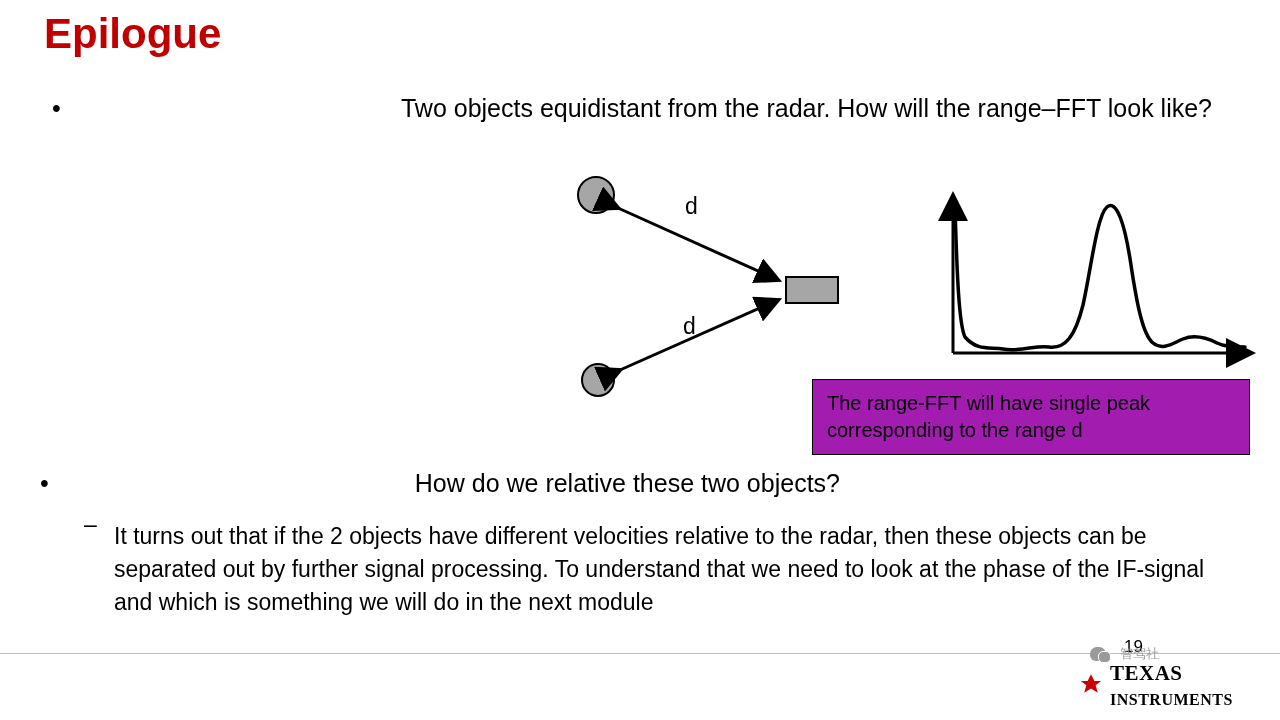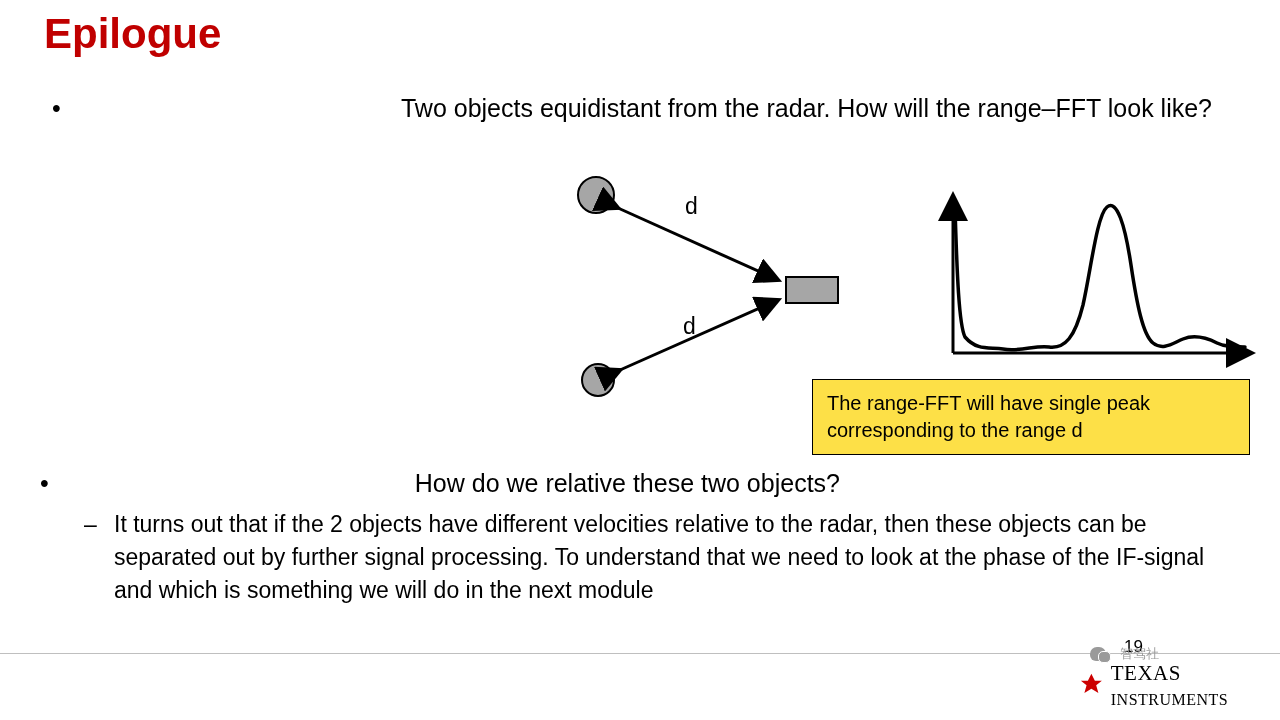--- a/index.html
+++ b/index.html
@@ -65,20 +65,21 @@
     line-height: 33px;
   }
   .subbullet .dash {
     position: absolute;
     left: 0;
     top: 0;
   }
   .subbullet .txt {
     display: block;
     margin-left: 30px;
+    margin-top: 12px;
   }
   
   .diagram {
     position: absolute;
     left: 540px;
     top: 160px;
     width: 340px;
     height: 250px;
   }
   .fftplot {
@@ -92,21 +93,21 @@
     position: absolute;
     left: 812px;
     top: 379px;
     width: 438px;
     height: 76px;
     border: 1px solid #000;
     box-sizing: border-box;
     padding: 10px 12px 0 14px;
     font-size: 20px;
     line-height: 27px;
-    background: #fde047;
+    background: #a21caf;
   }
   .dlabel {
     position: absolute;
     font-size: 23px;
   }
   #d-top { left: 685px; top: 193px; }
   #d-bot { left: 683px; top: 313px; }
   
   .footer-rule {
     position: absolute;
@@ -128,21 +129,21 @@
     left: 1080px;
     top: 670px;
     height: 32px;
     display: flex;
     align-items: center;
     gap: 8px;
   }
   .ti-logo .ti-text {
     font-family: "Liberation Serif", serif;
     font-size: 21px;
-    font-weight: normal;
+    font-weight: bold;
     letter-spacing: 0.5px;
     color: #000;
   }
   .ti-logo .ti-text .sm {
     font-size: 16px;
   }
   .wechat {
     position: absolute;
     left: 1090px;
     top: 645px;

